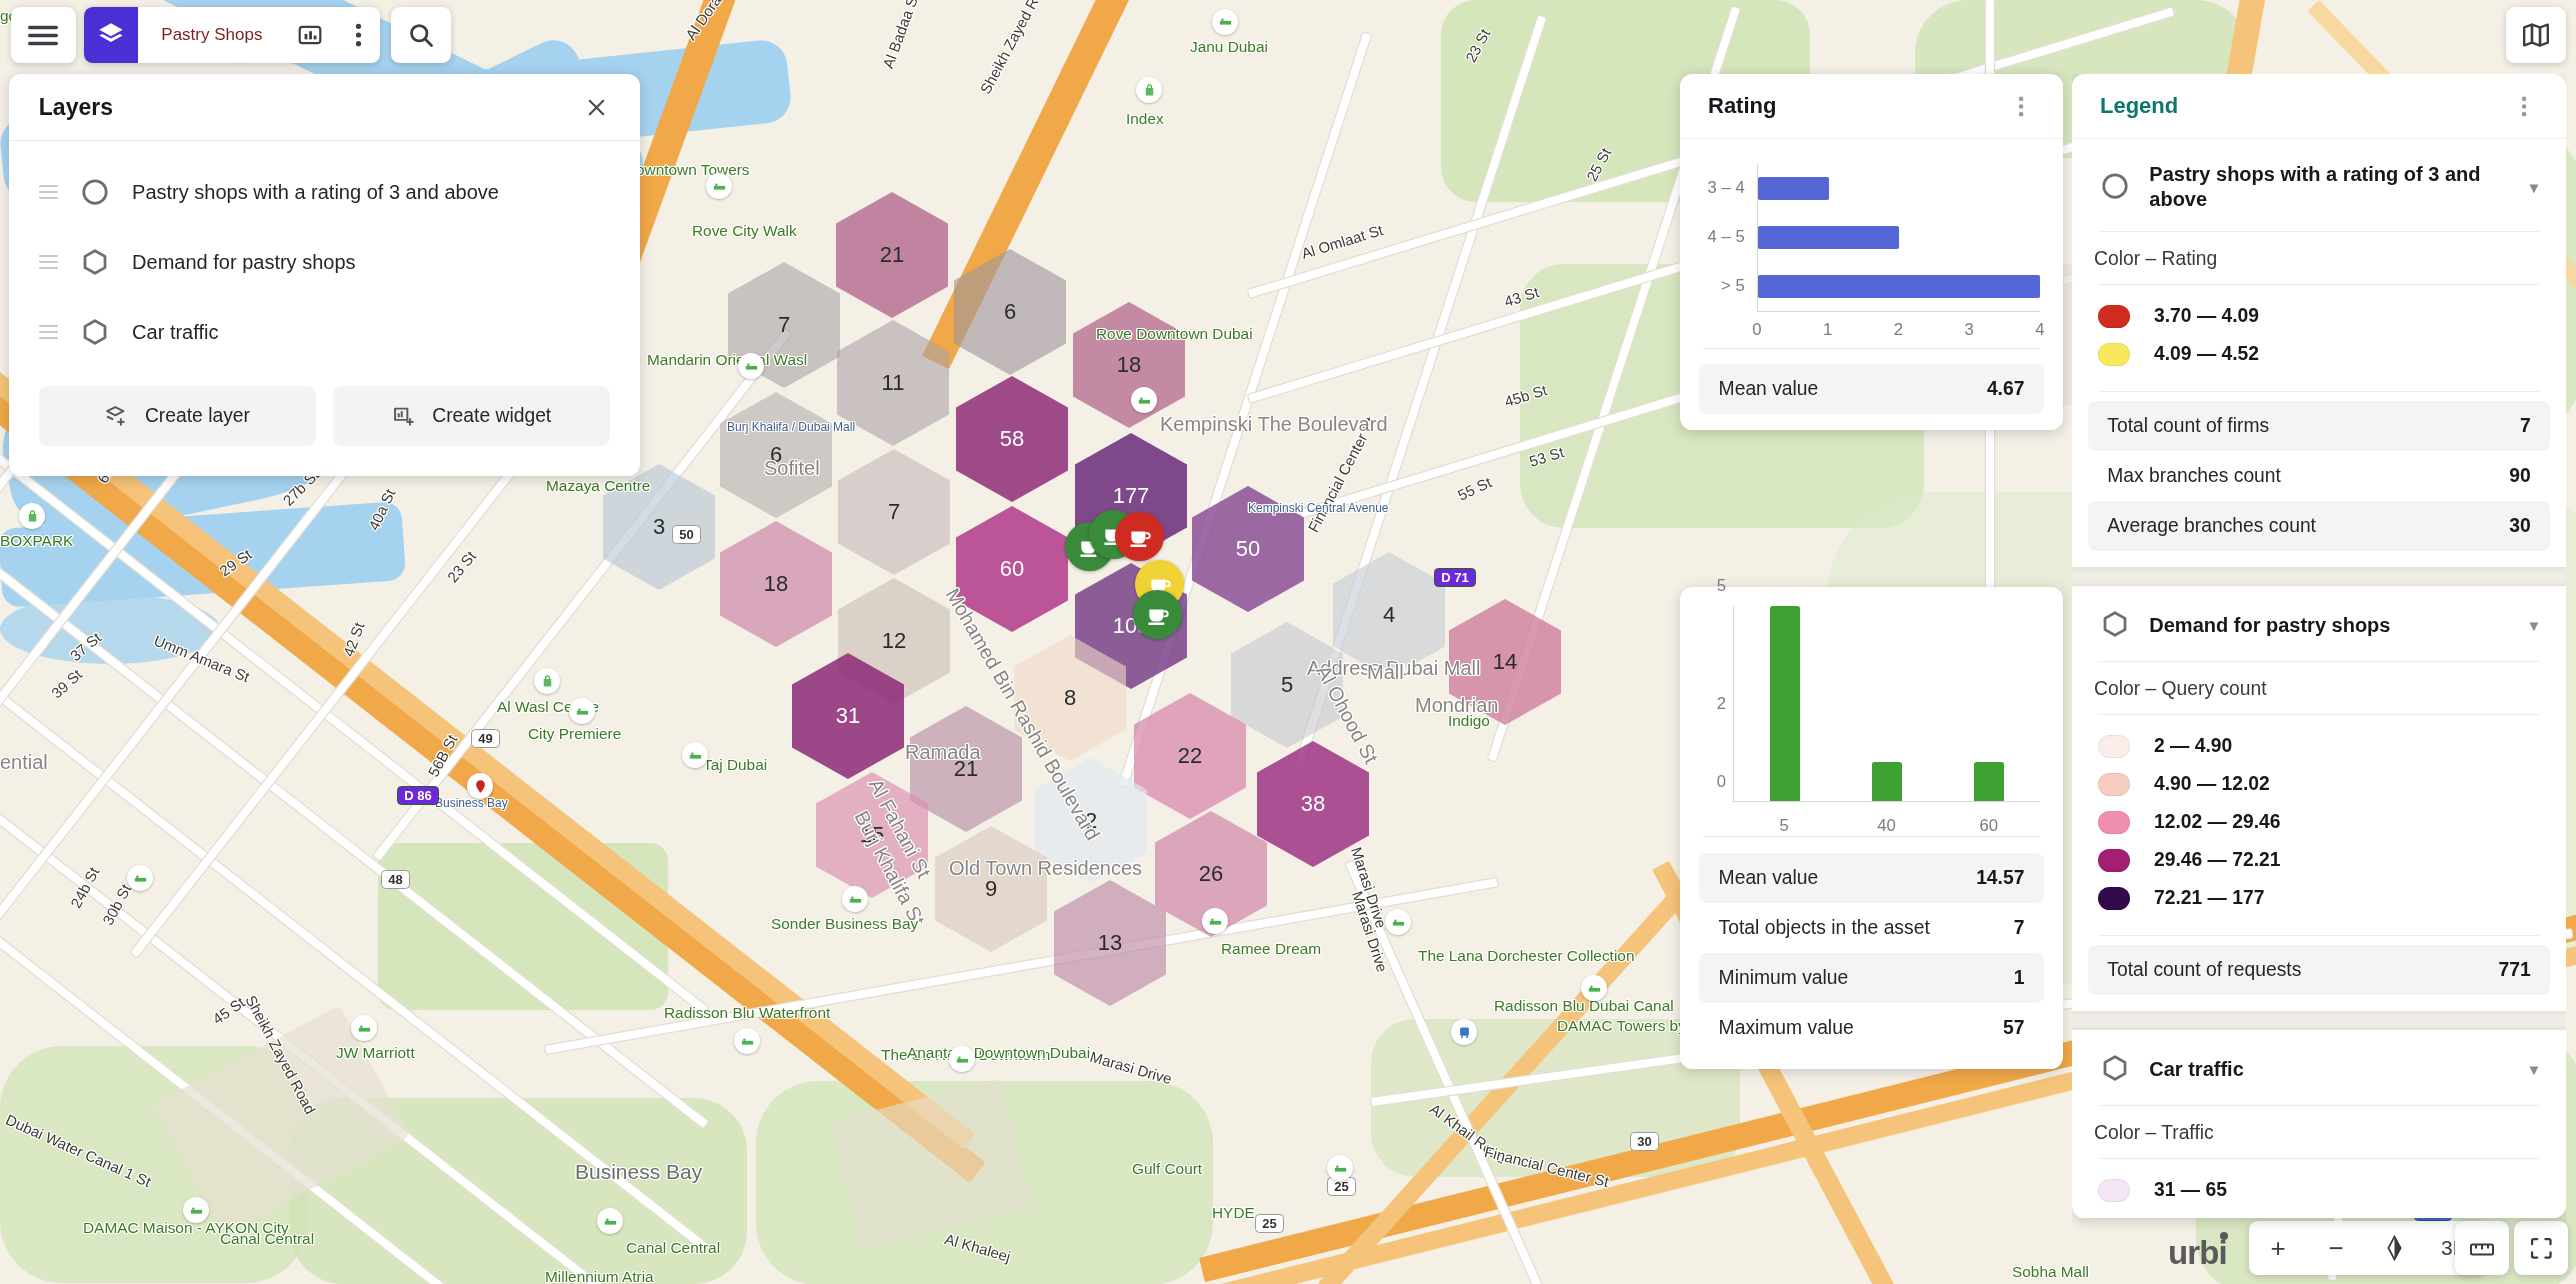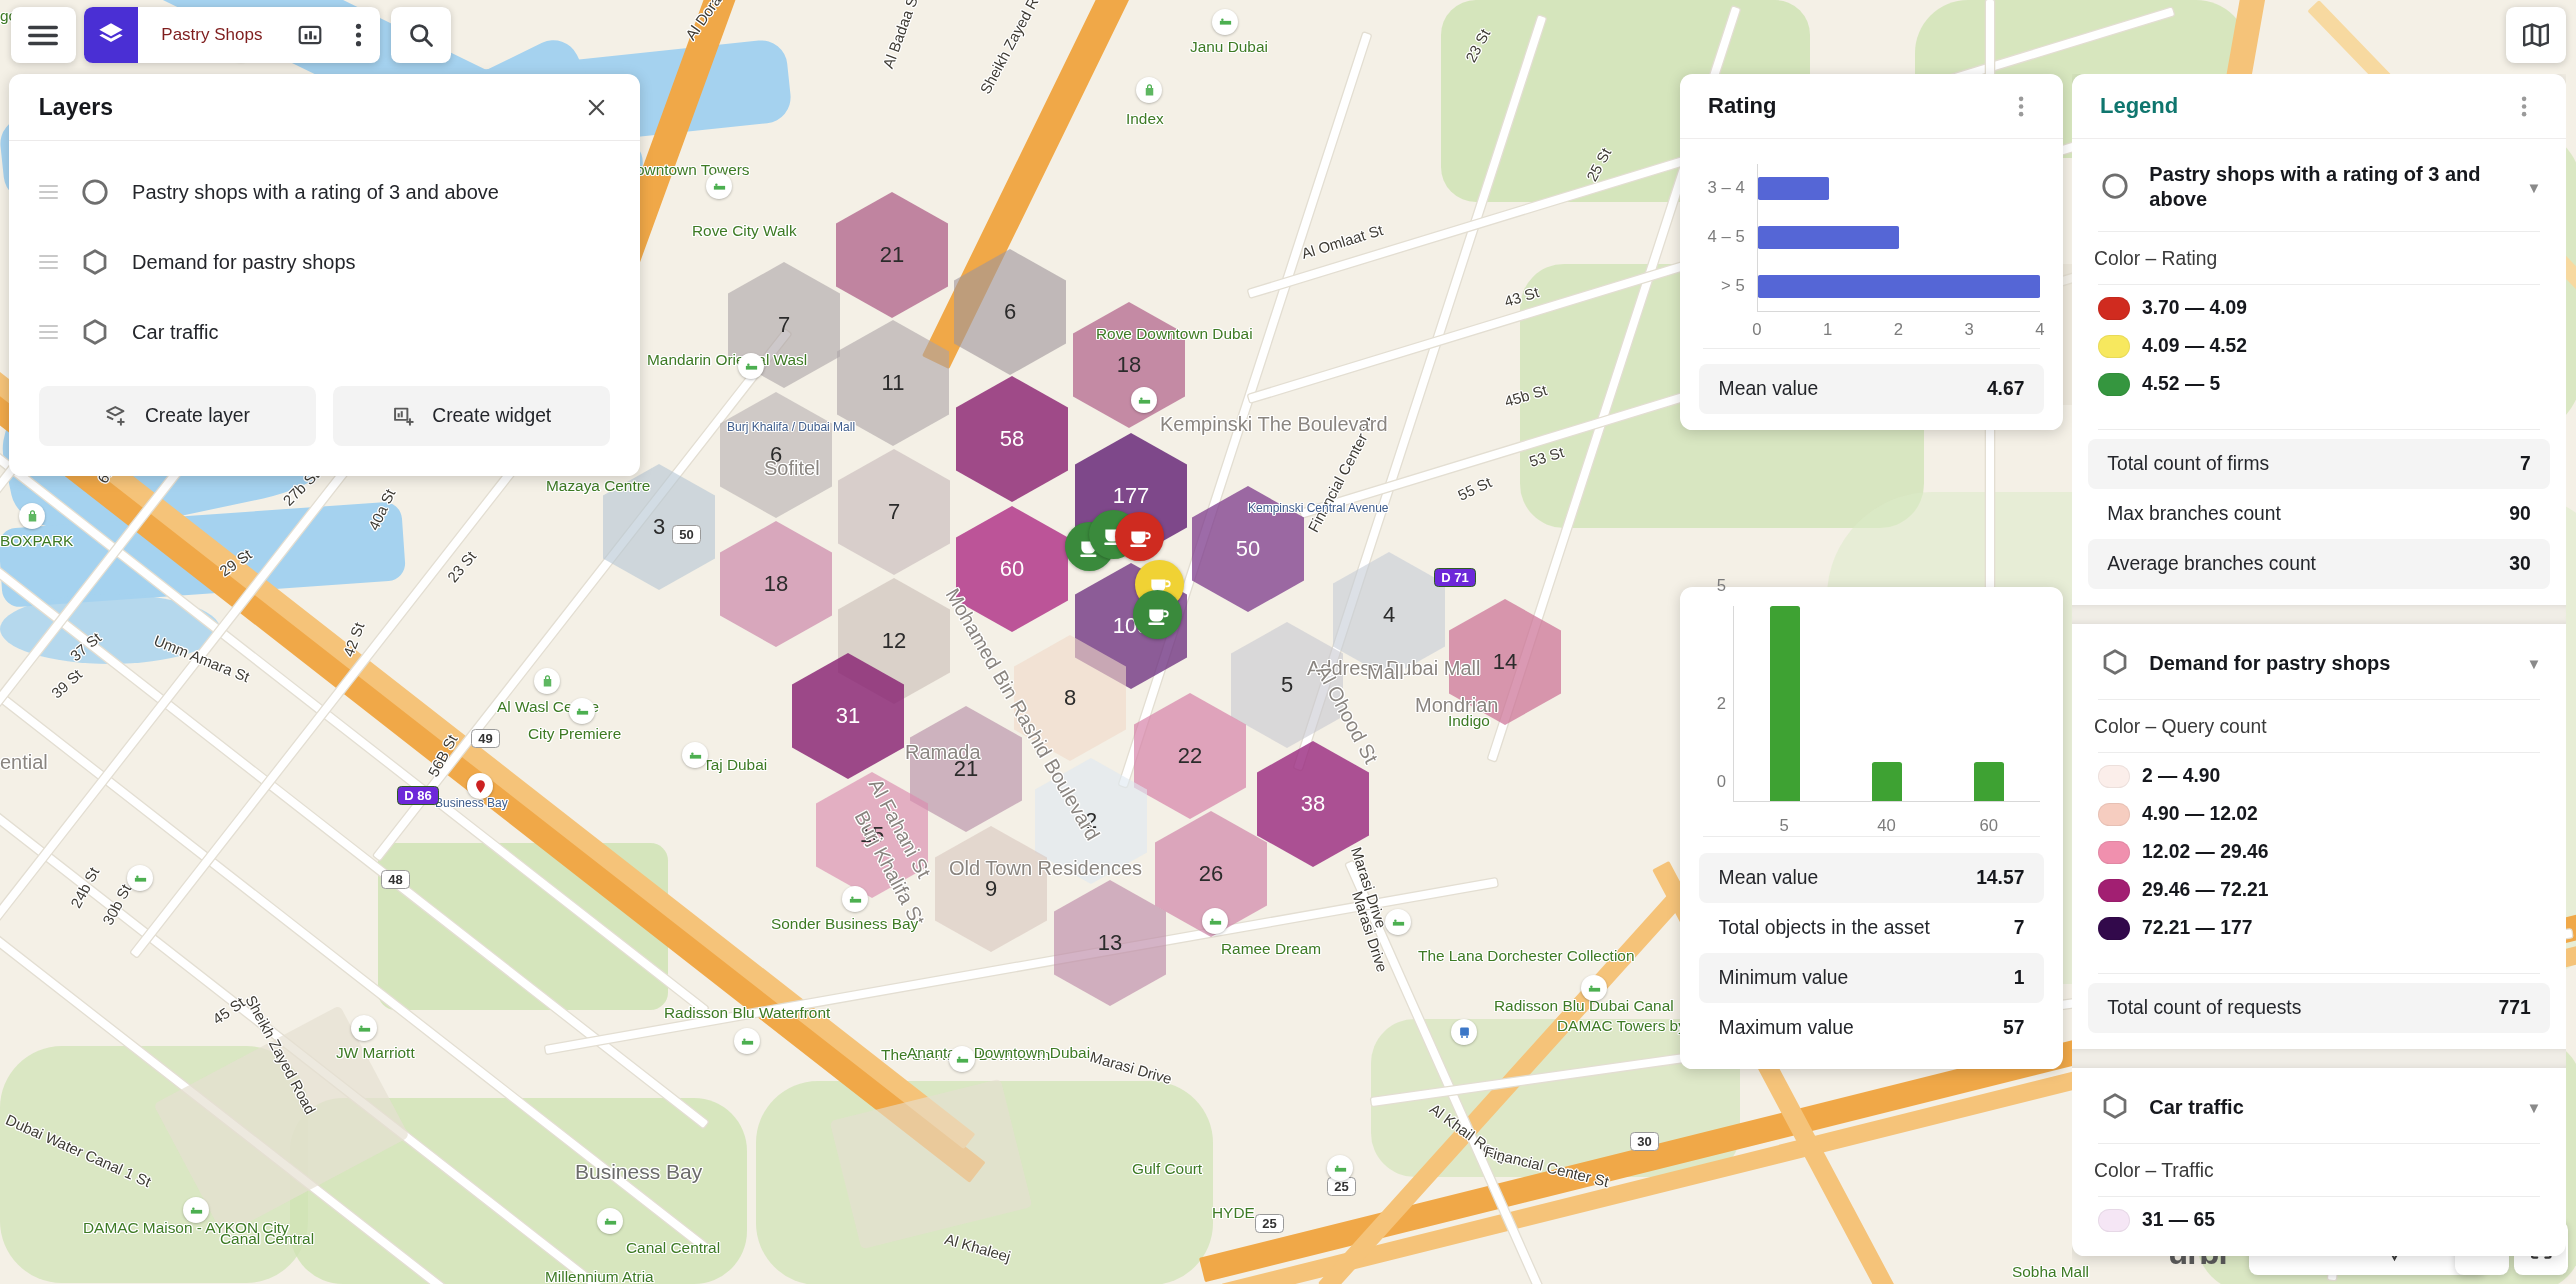--- a/index.html
+++ b/index.html
@@ -150,21 +150,21 @@
     border-bottom:0.9px solid #efeded; }
   .lg-title { font-size:22px; font-weight:700; color:#0f766e; }
   .lg-sec-head { display:flex; align-items:center; gap:19.3px;
     padding:23px 24.6px 19.3px 28px; cursor:pointer; }
   .lg-sec-name { flex:1; font-size:20px; font-weight:700; color:#16181d;
     line-height:1.25; }
   .lg-caret { color:#8a8a8a; font-size:15px; }
   .lg-hr { height:0.9px; background:#ececec; margin:0 26px; }
   .lg-colorby { font-size:19.3px; color:#3a3a3a; padding:16px 26px 14px 22px; }
   .lg-items { padding:12.3px 26px 8.8px 26px; }
-  .lg-item { display:flex; align-items:flex-start; gap:12px; height:38px; }
+  .lg-item { display:flex; align-items:center; gap:24px; height:38px; }
   .lg-swatch { width:32px; height:23px; border-radius:11.4px;
     box-shadow:inset 0 0 0 0.9px rgba(0,0,0,.06); }
   .lg-range { font-size:19.3px; font-weight:700; color:#16181d; }
   .lg-stats { padding:8.8px 16px 16px 16px; }
 
   
   #urbi-logo { position:absolute; left:2168px; bottom:12.3px; font-size:33px;
     font-weight:700; color:#5a5a5a; letter-spacing:-0.9px; z-index:35; }
   #urbi-logo .dot { position:absolute; width:8px; height:8px;
     background:#5a5a5a; border-radius:50%; top:-1.8px; right:-0.9px; }
@@ -839,24 +839,20 @@
             <div class="lg-hr"></div>
             <div class="lg-items">
               <div class="lg-item">
                 <span class="lg-swatch" style="background:#d02b1f"></span>
                 <span class="lg-range">3.70 — 4.09</span>
               </div>
               <div class="lg-item">
                 <span class="lg-swatch" style="background:#f7e85e"></span>
                 <span class="lg-range">4.09 — 4.52</span>
               </div>
-              <div class="lg-item">
-                <span class="lg-swatch" style="background:#35963f"></span>
-                <span class="lg-range">4.52 — 5</span>
-              </div>
             </div>
             <div class="lg-hr" style="margin-top: 8.8px;"></div>
             <div class="lg-stats" id="lg-stats-0">
               <div class="stat-row alt">
                 <div class="stat-k">Total count of firms</div>
                 <div class="stat-v">7</div>
               </div>
               <div class="stat-row">
                 <div class="stat-k">Max branches count</div>
                 <div class="stat-v">90</div>

